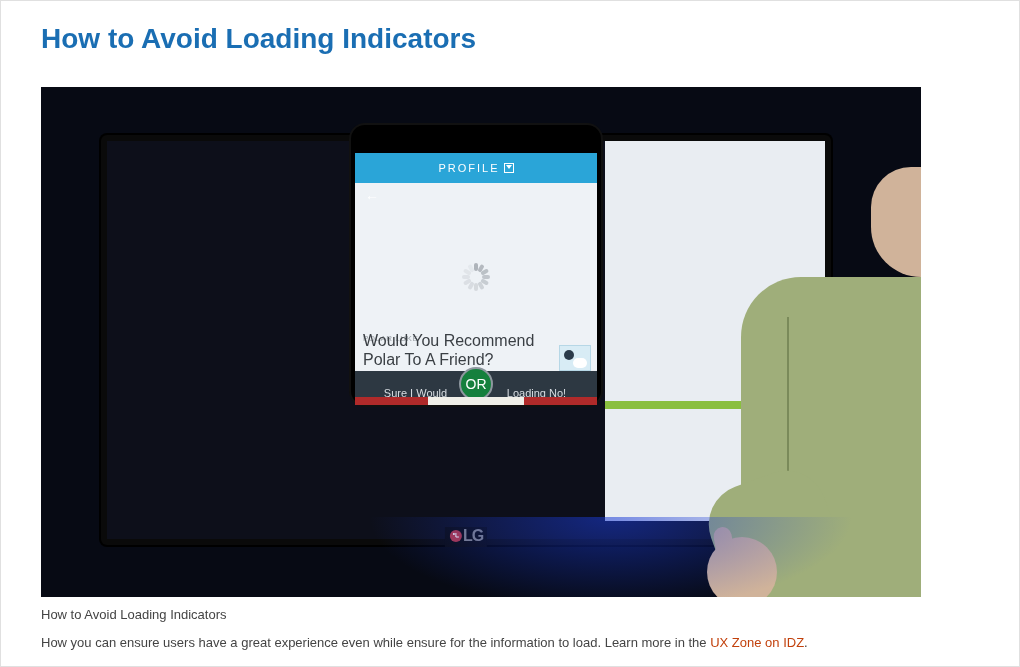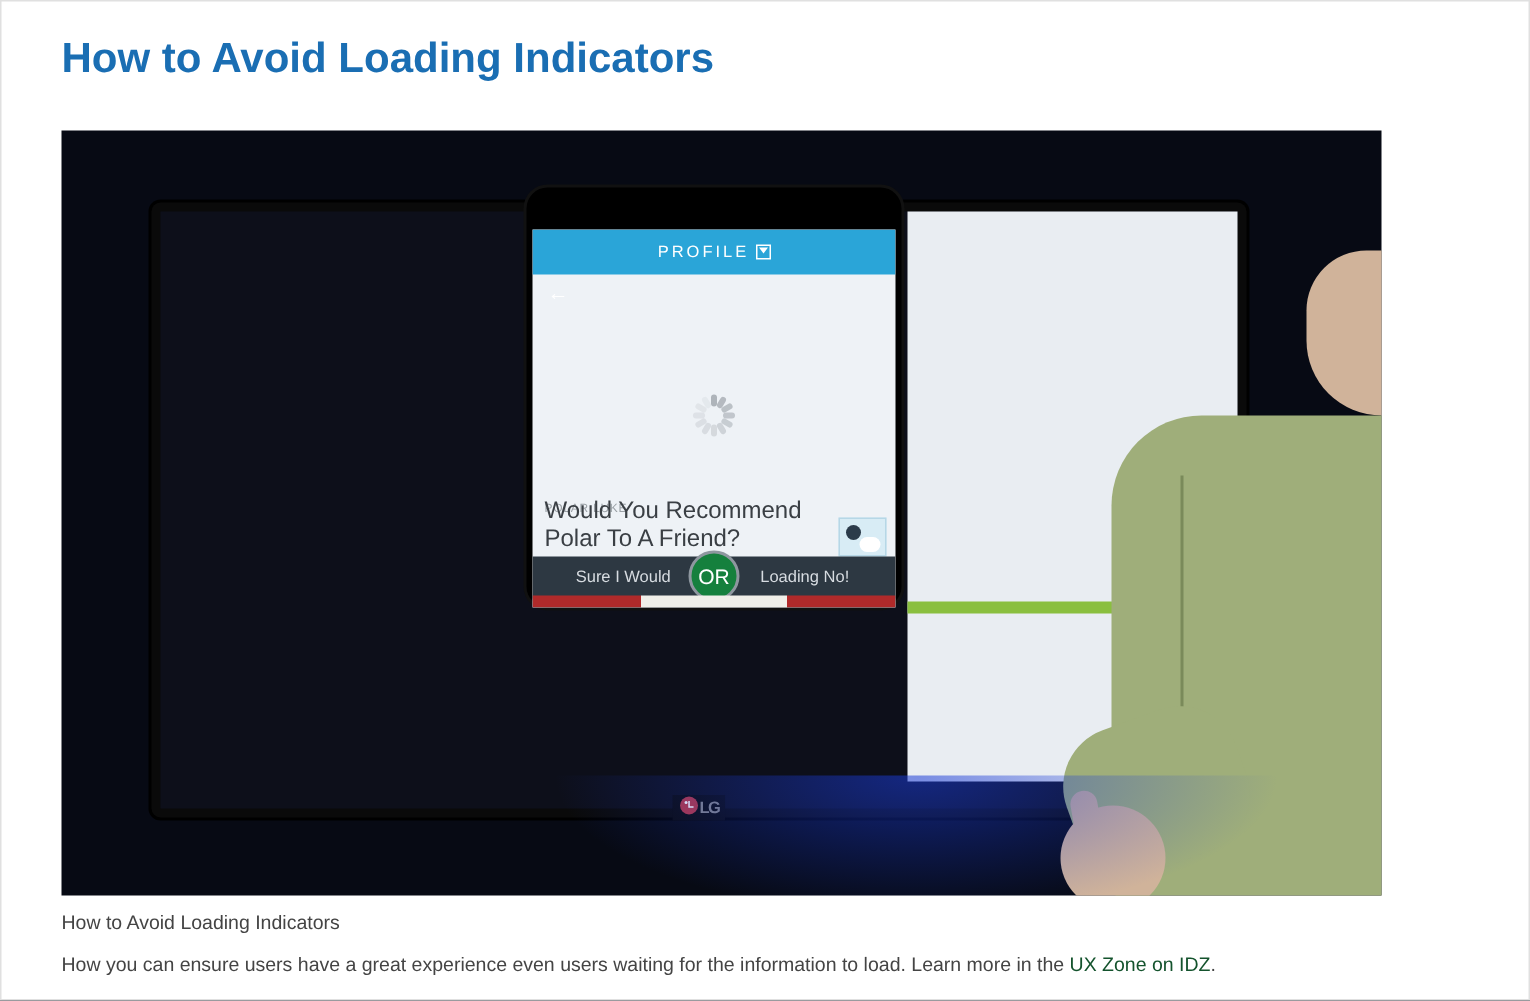--- a/index.html
+++ b/index.html
@@ -27,37 +27,37 @@
   .appbar .back{position:absolute;left:10px;top:34px;color:#fff;font-size:14px}
   .appbar .dd{display:inline-block;width:10px;height:10px;margin-left:4px;border:1px solid #fff;position:relative}
   .appbar .dd:after{content:"";position:absolute;left:1px;top:1px;border-left:3px solid transparent;border-right:3px solid transparent;border-top:4px solid #fff}
   .spinner{position:absolute;left:50%;top:110px;width:28px;height:28px;margin-left:-14px}
   .spinner span{position:absolute;left:12px;top:0;width:4px;height:8px;background:#aeb4ba;border-radius:2px;transform-origin:2px 14px}
   .ask{position:absolute;left:8px;right:8px;bottom:62px;font-size:8px;color:#9aa0a5;letter-spacing:.5px}
   .q{position:absolute;left:8px;right:46px;bottom:36px;font-size:16px;color:#3a3f44;line-height:1.2}
   .bear{position:absolute;right:6px;bottom:34px;width:32px;height:26px;background:#d8ecf5;border:1px solid #b6d7e6}
   .bear:before{content:"";position:absolute;left:4px;top:4px;width:10px;height:10px;background:#2b3b4a;border-radius:50%}
   .bear:after{content:"";position:absolute;right:3px;bottom:2px;width:14px;height:10px;background:#fff;border-radius:6px}
-  .or-bar{position:absolute;left:0;right:0;bottom:6px;height:28px;background:#2d3842;color:#d7dce1;font-size:11px;display:flex;align-items:center}
+  .or-bar{position:absolute;left:0;right:0;bottom:6px;height:28px;background:#2d3842;color:#d7dce1;font-size:11px;display:flex;align-items:flex-end}
   .or-bar .l{flex:1;text-align:center}
   .or-bar .r{flex:1;text-align:center}
   .or-bar .or{position:absolute;left:50%;top:-4px;width:34px;height:34px;margin-left:-17px;border:2px solid #8e979f;border-radius:50%;background:#15803d;color:#fff;display:flex;align-items:center;justify-content:center;font-size:14px}
   .cartoon{position:absolute;left:0;right:0;bottom:0;height:8px;background:linear-gradient(90deg,#b02a2a 0 30%,#f0efe9 30% 70%,#b02a2a 70% 100%)}
-  .lg{position:absolute;left:50%;bottom:-2px;transform:translateX(-50%);color:#b73744;font-weight:700;font-size:11px;background:#0a0a0a;padding:0 4px 2px;letter-spacing:-1px}
+  .lg{position:absolute;left:50%;bottom:-2px;transform:translateX(-50%);color:#b73744;font-weight:700;font-size:16px;background:#0a0a0a;padding:0 4px 2px;letter-spacing:-1px}
   .lg .g{color:#888}
   .presenter{position:absolute;right:-10px;top:80px;width:210px;height:430px}
   .head{position:absolute;right:0;top:0;width:60px;height:110px;background:#d0b39a;border-radius:40px 0 0 50px}
   .shirt{position:absolute;right:0;top:110px;width:190px;height:330px;background:#9fae7a;border-radius:60px 0 0 20px}
   .shirt:before{content:"";position:absolute;left:46px;top:40px;width:2px;height:220px;background:#7a8a5a}
   .arm{position:absolute;right:100px;top:310px;width:120px;height:100px;background:#9fae7a;border-radius:40px;transform:rotate(-20deg)}
   .hand{position:absolute;right:154px;top:370px;width:70px;height:70px;background:#d0b39a;border-radius:50%}
   .hand:after{content:"";position:absolute;left:8px;top:-10px;width:18px;height:34px;background:#d0b39a;border-radius:10px;transform:rotate(-10deg)}
   .footglow{position:absolute;left:260px;right:0;bottom:-40px;height:120px;background:radial-gradient(ellipse at top,#1a3bd6 0%,transparent 55%);opacity:.55}
   .caption{font-size:13px;color:#444;margin-top:8px;line-height:1.5}
-  .caption a{color:#14532d;text-decoration:none}
+  .caption a{color:#c2410c;text-decoration:none}
 </style>
 </head>
 <body>
 
 <div class="page">
 
   <h1 class="title">
     <a href="#">How to Avoid Loading Indicators</a>
   </h1>
 
@@ -118,16 +118,16 @@
       <div class="head"></div>
       <div class="shirt"></div>
       <div class="arm"></div>
       <div class="hand"></div>
     </div>
     <div class="footglow"></div>
   </div>
 
   <div class="caption">How to Avoid Loading Indicators</div>
   <div class="caption">
-    <span>How you can ensure users have a great experience even users waiting for the information to load. Learn more in the </span><a href="#">UX Zone on IDZ</a><span>.</span>
+    <span>How you can ensure users have a great experience even while ensure for the information to load. Learn more in the </span><a href="#">UX Zone on IDZ</a><span>.</span>
   </div>
 
 </div>
 
 </body></html>

